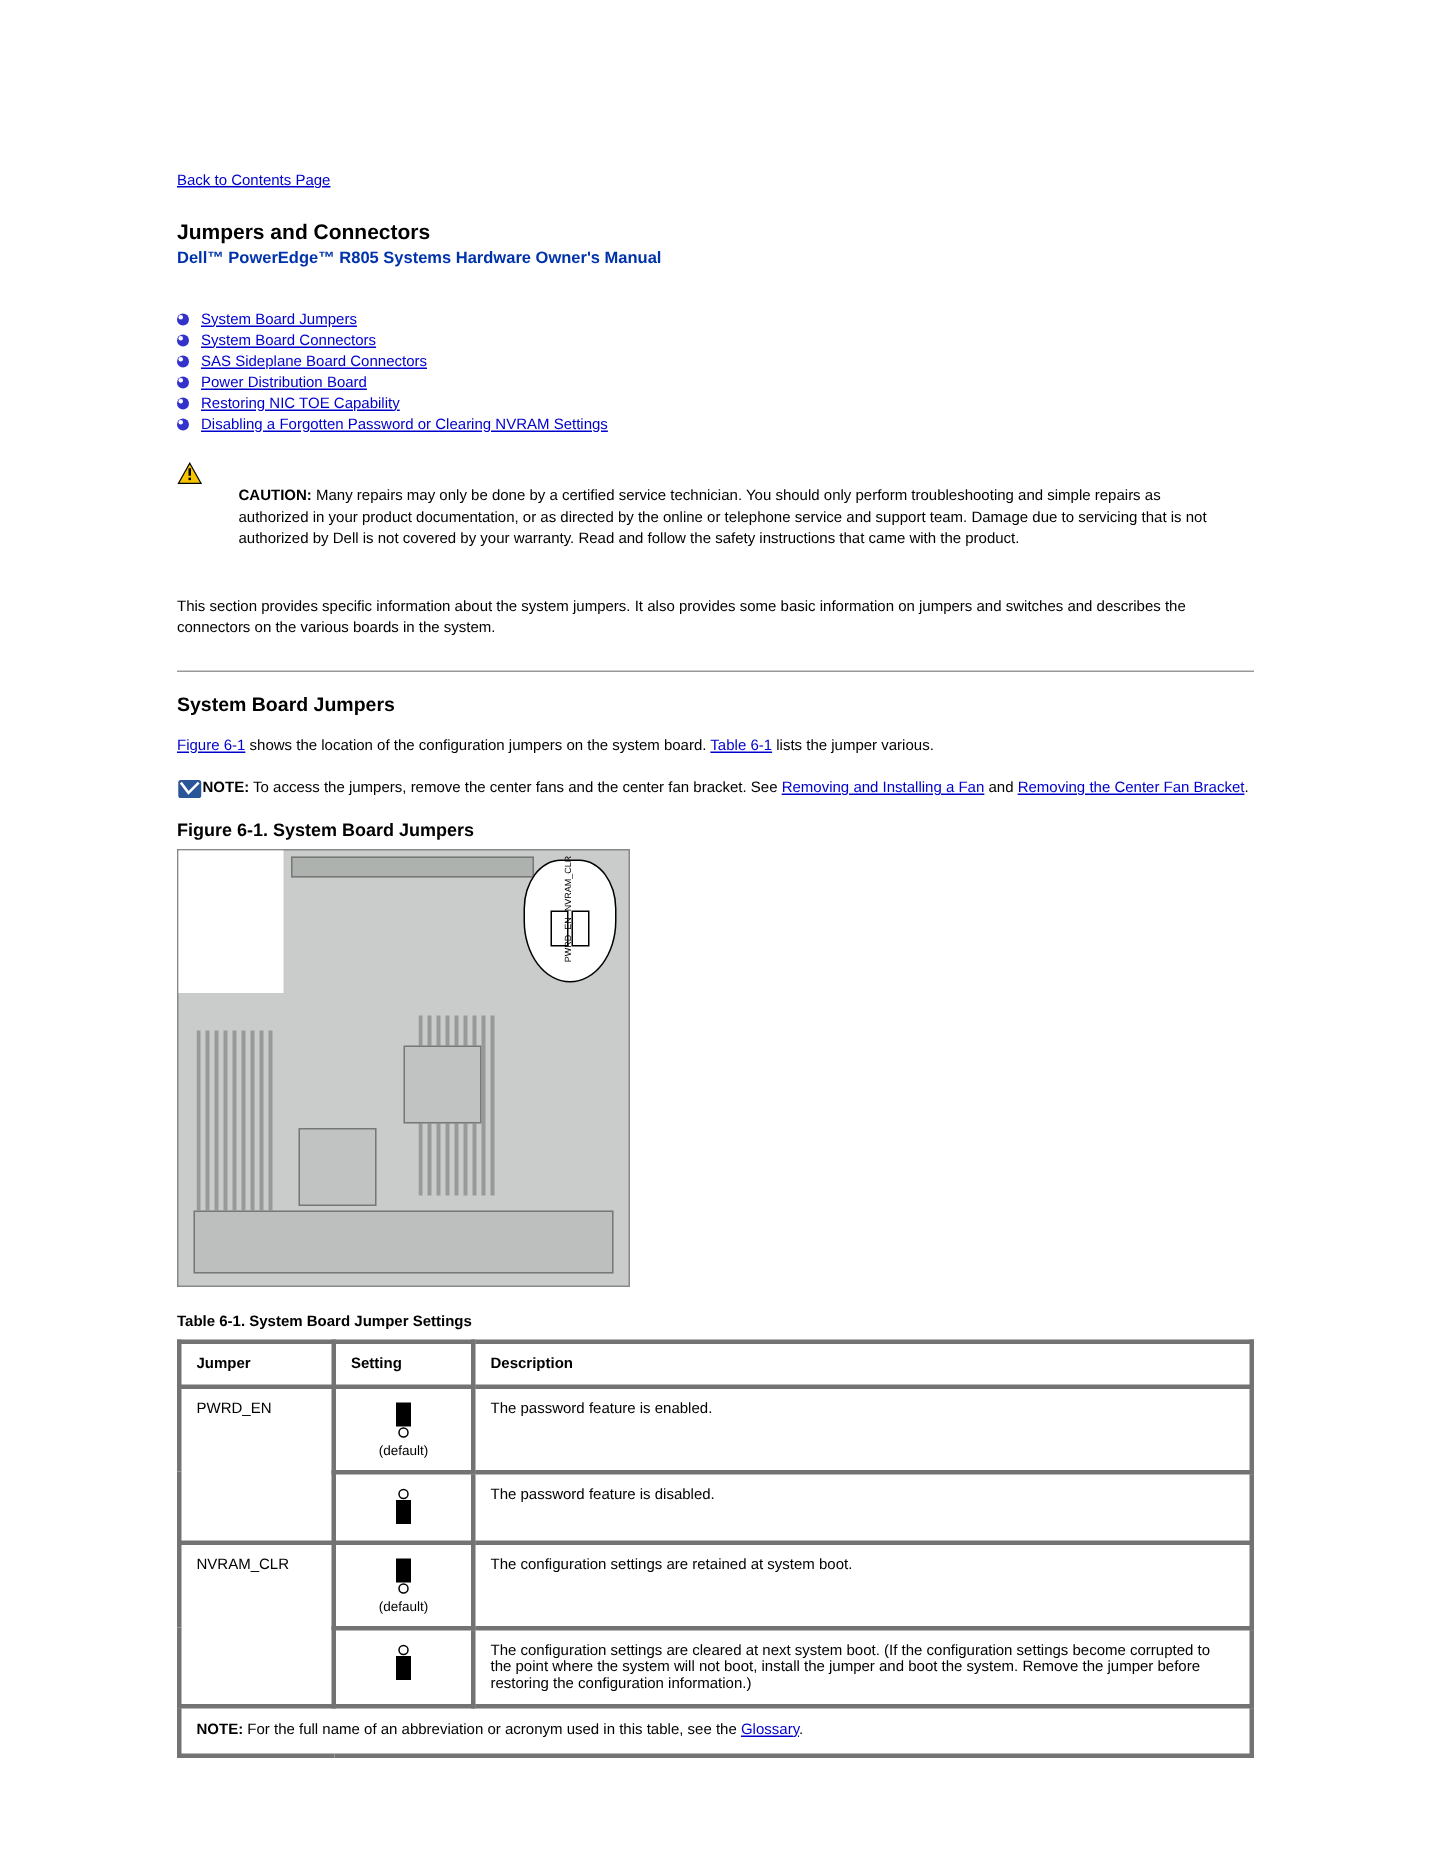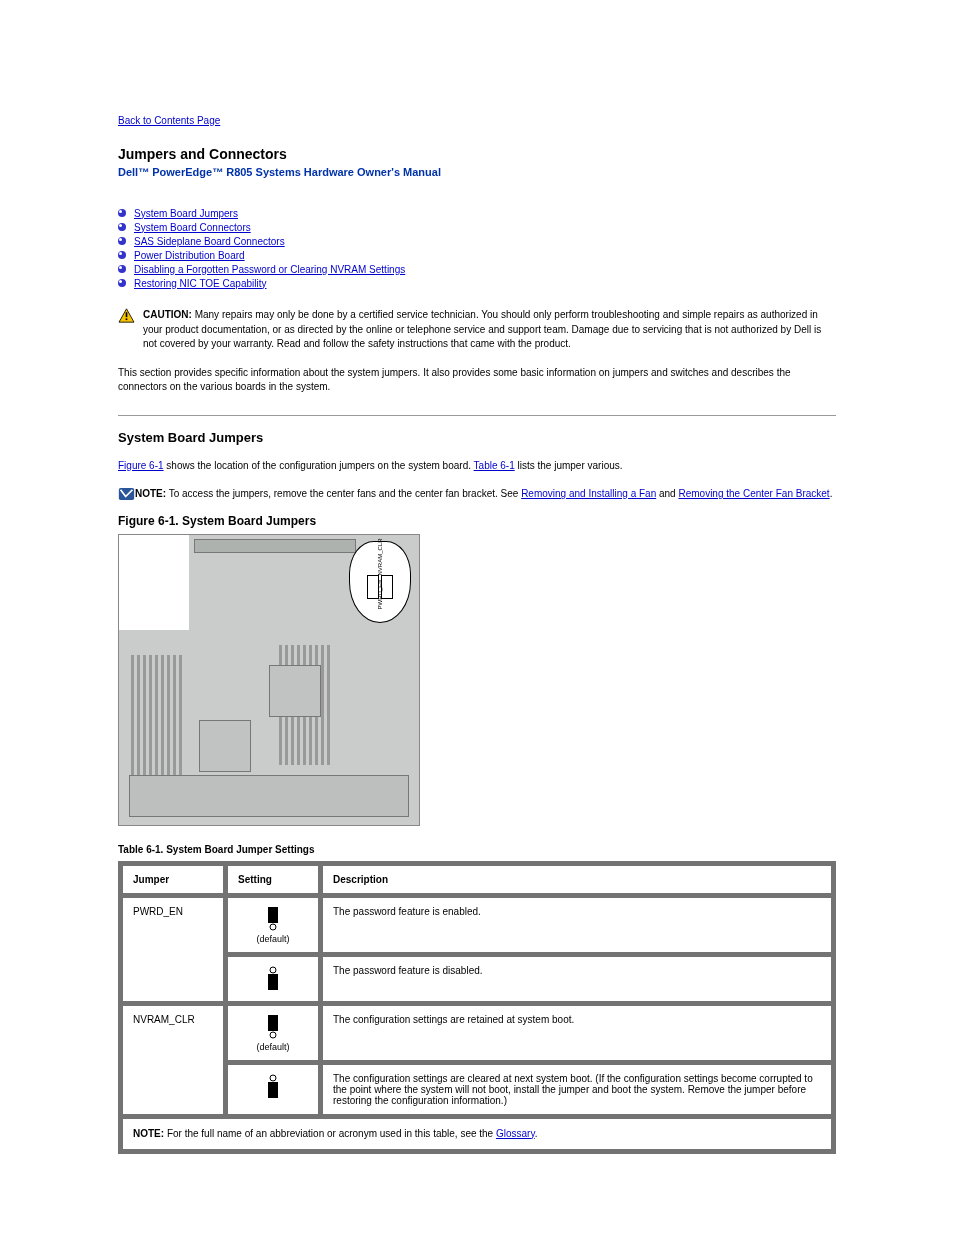--- a/index.html
+++ b/index.html
@@ -168,21 +168,21 @@
     font-size: 10px;
     font-weight: bold;
     margin: 6px 0;
   }
   table.jumper {
     border-collapse: collapse;
     width: 100%;
     font-size: 10px;
   }
   table.jumper th, table.jumper td {
-    border: 5px solid #737373;
+    border: 3px solid #737373;
     padding: 8px 10px;
     vertical-align: top;
     text-align: left;
   }
   table.jumper th {
     font-weight: bold;
   }
   .setting-cell {
     text-align: center;
     padding: 8px 4px;
@@ -226,35 +226,35 @@
       <li>
           <span class="bullet"></span>
           <a>SAS Sideplane Board Connectors</a>
         </li>
       <li>
           <span class="bullet"></span>
           <a>Power Distribution Board</a>
         </li>
       <li>
           <span class="bullet"></span>
+          <a>Restoring NIC TOE Capability</a>
+        </li>
+      <li>
+          <span class="bullet"></span>
           <a>Disabling a Forgotten Password or Clearing NVRAM Settings</a>
-        </li>
-      <li>
-          <span class="bullet"></span>
-          <a>Restoring NIC TOE Capability</a>
         </li>
     </ul>
 
     <div class="caution-row">
       <svg class="caution-icon" viewBox="0 0 20 18">
         <polygon points="10,1 19,17 1,17" fill="#f7c400" stroke="#000" stroke-width="1"></polygon>
         <rect x="9" y="5" width="2" height="6" fill="#000"></rect>
         <rect x="9" y="12.5" width="2" height="2" fill="#000"></rect>
       </svg>
-      <div class="para" style="margin:0;">
+      <div class="para" style="margin:16px;">
         <b>CAUTION:</b><span> Many repairs may only be done by a certified service technician. You should only perform troubleshooting and simple repairs as authorized in your product documentation, or as directed by the online or telephone service and support team. Damage due to servicing that is not authorized by Dell is not covered by your warranty. Read and follow the safety instructions that came with the product.</span>
       </div>
     </div>
 
     <div class="para">This section provides specific information about the system jumpers. It also provides some basic information on jumpers and switches and describes the connectors on the various boards in the system.</div>
 
     <hr class="rule">
 
     <div class="h2">System Board Jumpers</div>
 

